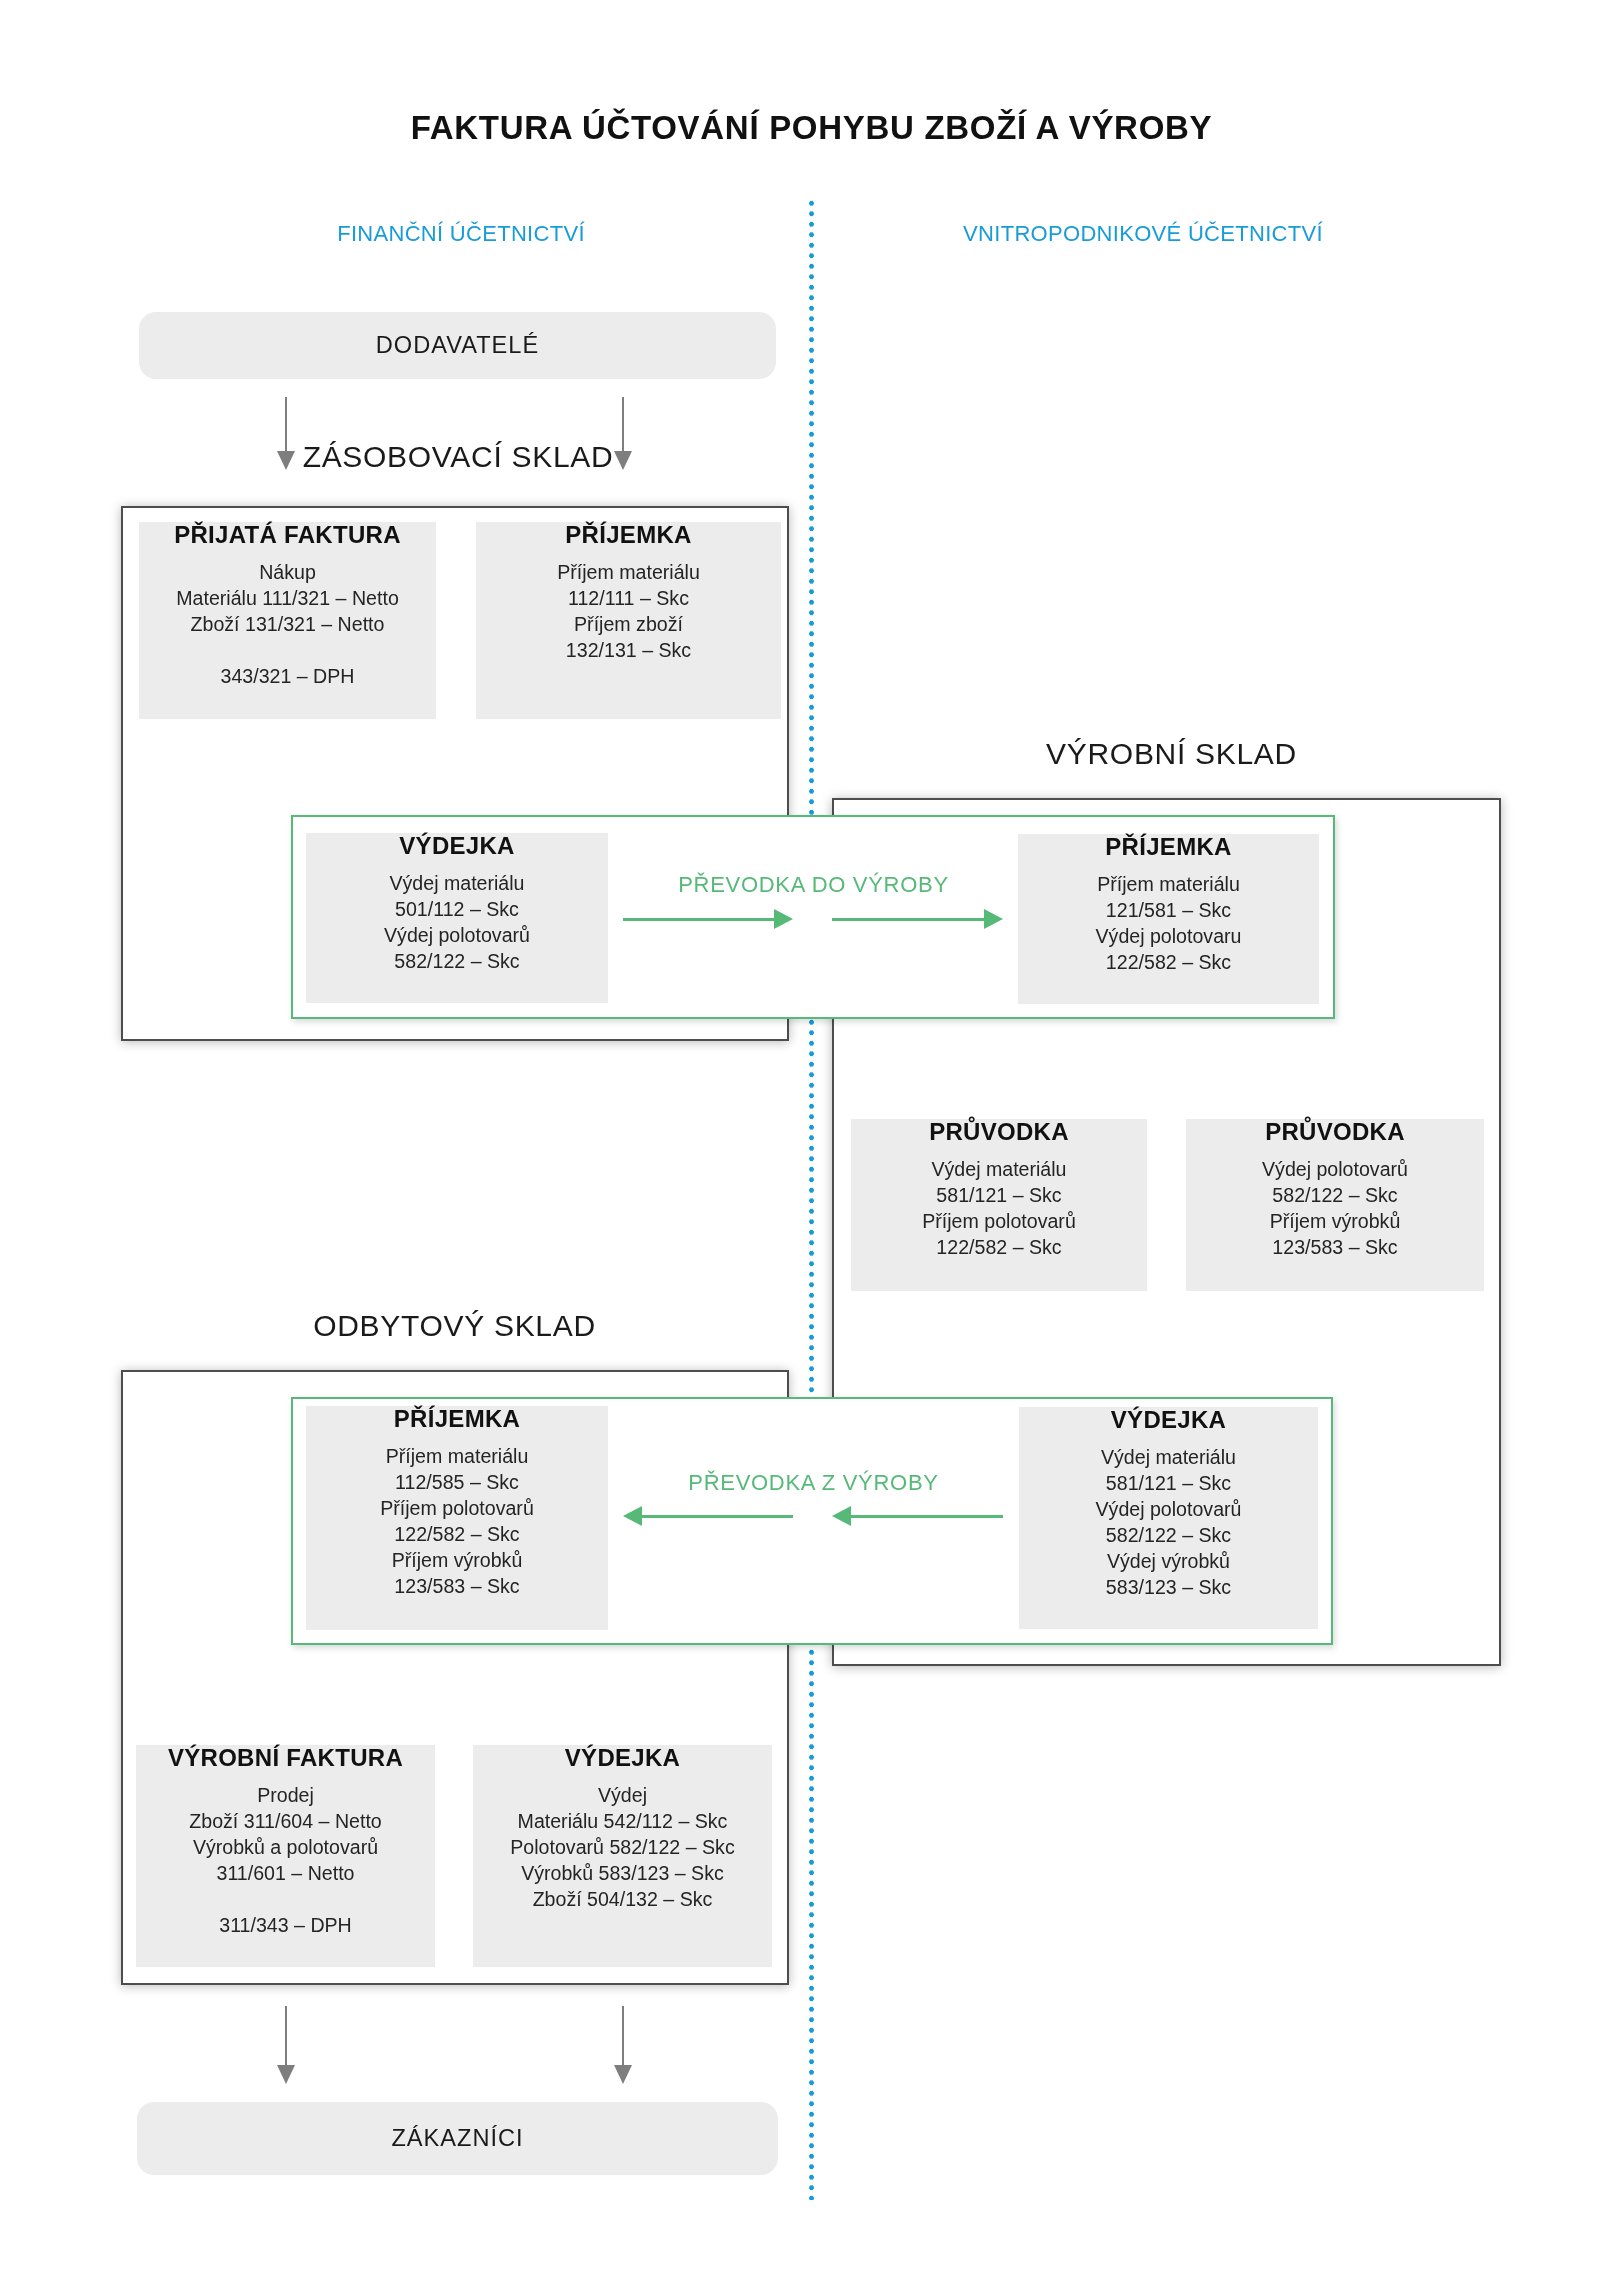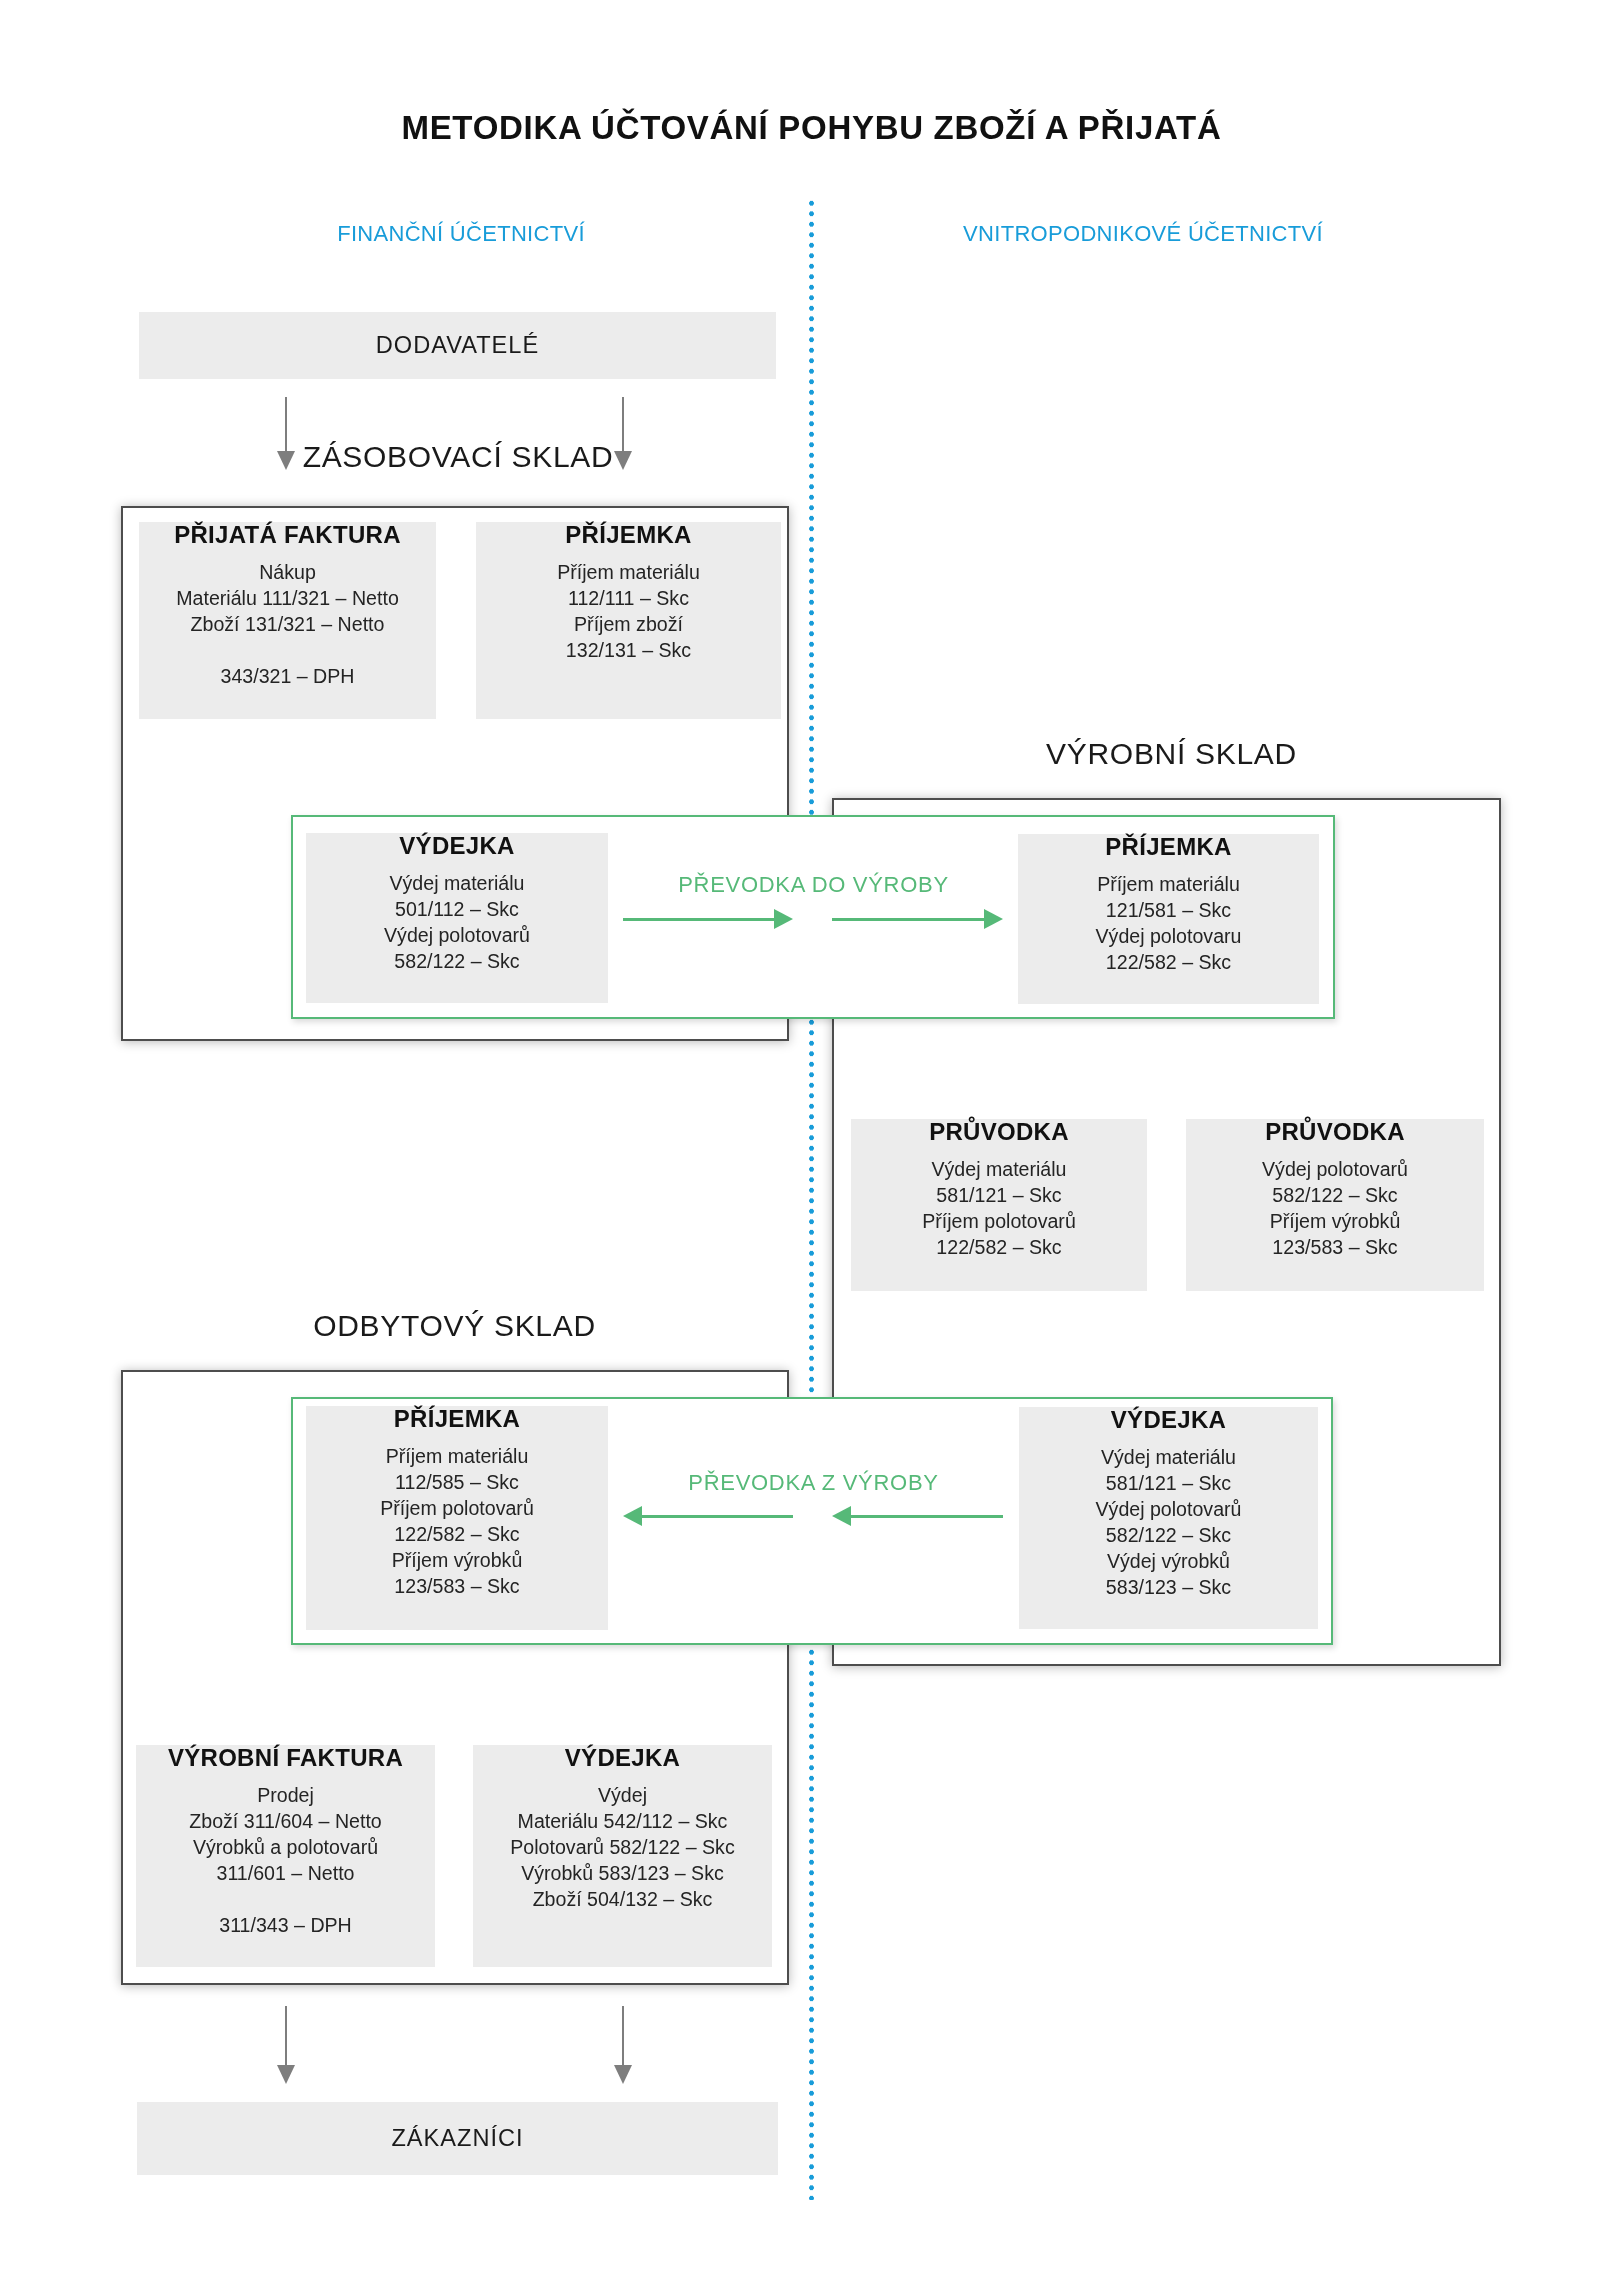--- a/index.html
+++ b/index.html
@@ -26,21 +26,21 @@
     z-index:5;
   }
   .dotted-line{
     left:809px;top:198px;width:5.2px;height:2002px;z-index:1;
     background-image:radial-gradient(circle,var(--accent-blue) 2.2px,rgba(255,255,255,0) 2.6px);
     background-size:5.2px 10.5px;background-repeat:repeat-y;
   }
   .terminal-box{
     background:var(--card-bg);z-index:2;
     display:flex;align-items:center;justify-content:center;
-    font-size:23.6px;letter-spacing:1px;color:#1a1a1a;
+    font-size:23.6px;letter-spacing:1px;color:#1a1a1a;border-radius:17px;
   }
   .big-box{
     background:#ffffff;border:2px solid var(--box-border);z-index:2;
     box-shadow:0 1.3px 10.5px rgba(0,0,0,0.28);
   }
   .green-box{
     background:#ffffff;border:2.6px solid var(--accent-green);z-index:3;
     box-shadow:2px 2.6px 6.5px rgba(0,0,0,0.15);
   }
   .section-label{
@@ -77,21 +77,21 @@
   .h-arrow.dir-left .head{
     left:0;border-top:10.5px solid transparent;border-bottom:10.5px solid transparent;
     border-right:19.6px solid var(--accent-green);
   }
 </style>
 </head>
 <body>
 
 <div class="page">
 
-  <div class="abs page-title">METODIKA ÚČTOVÁNÍ POHYBU ZBOŽÍ A PŘIJATÁ</div>
+  <div class="abs page-title">FAKTURA ÚČTOVÁNÍ POHYBU ZBOŽÍ A VÝROBY</div>
 
   <div class="abs col-header" style="left:222px;">FINANČNÍ ÚČETNICTVÍ</div>
   <div class="abs col-header" style="left:904px;">VNITROPODNIKOVÉ ÚČETNICTVÍ</div>
 
   <div class="abs dotted-line"></div>
 
   <div class="abs terminal-box" style="left:139px;top:312px;width:637px;height:67px;">
     <span>DODAVATELÉ</span>
   </div>
 

